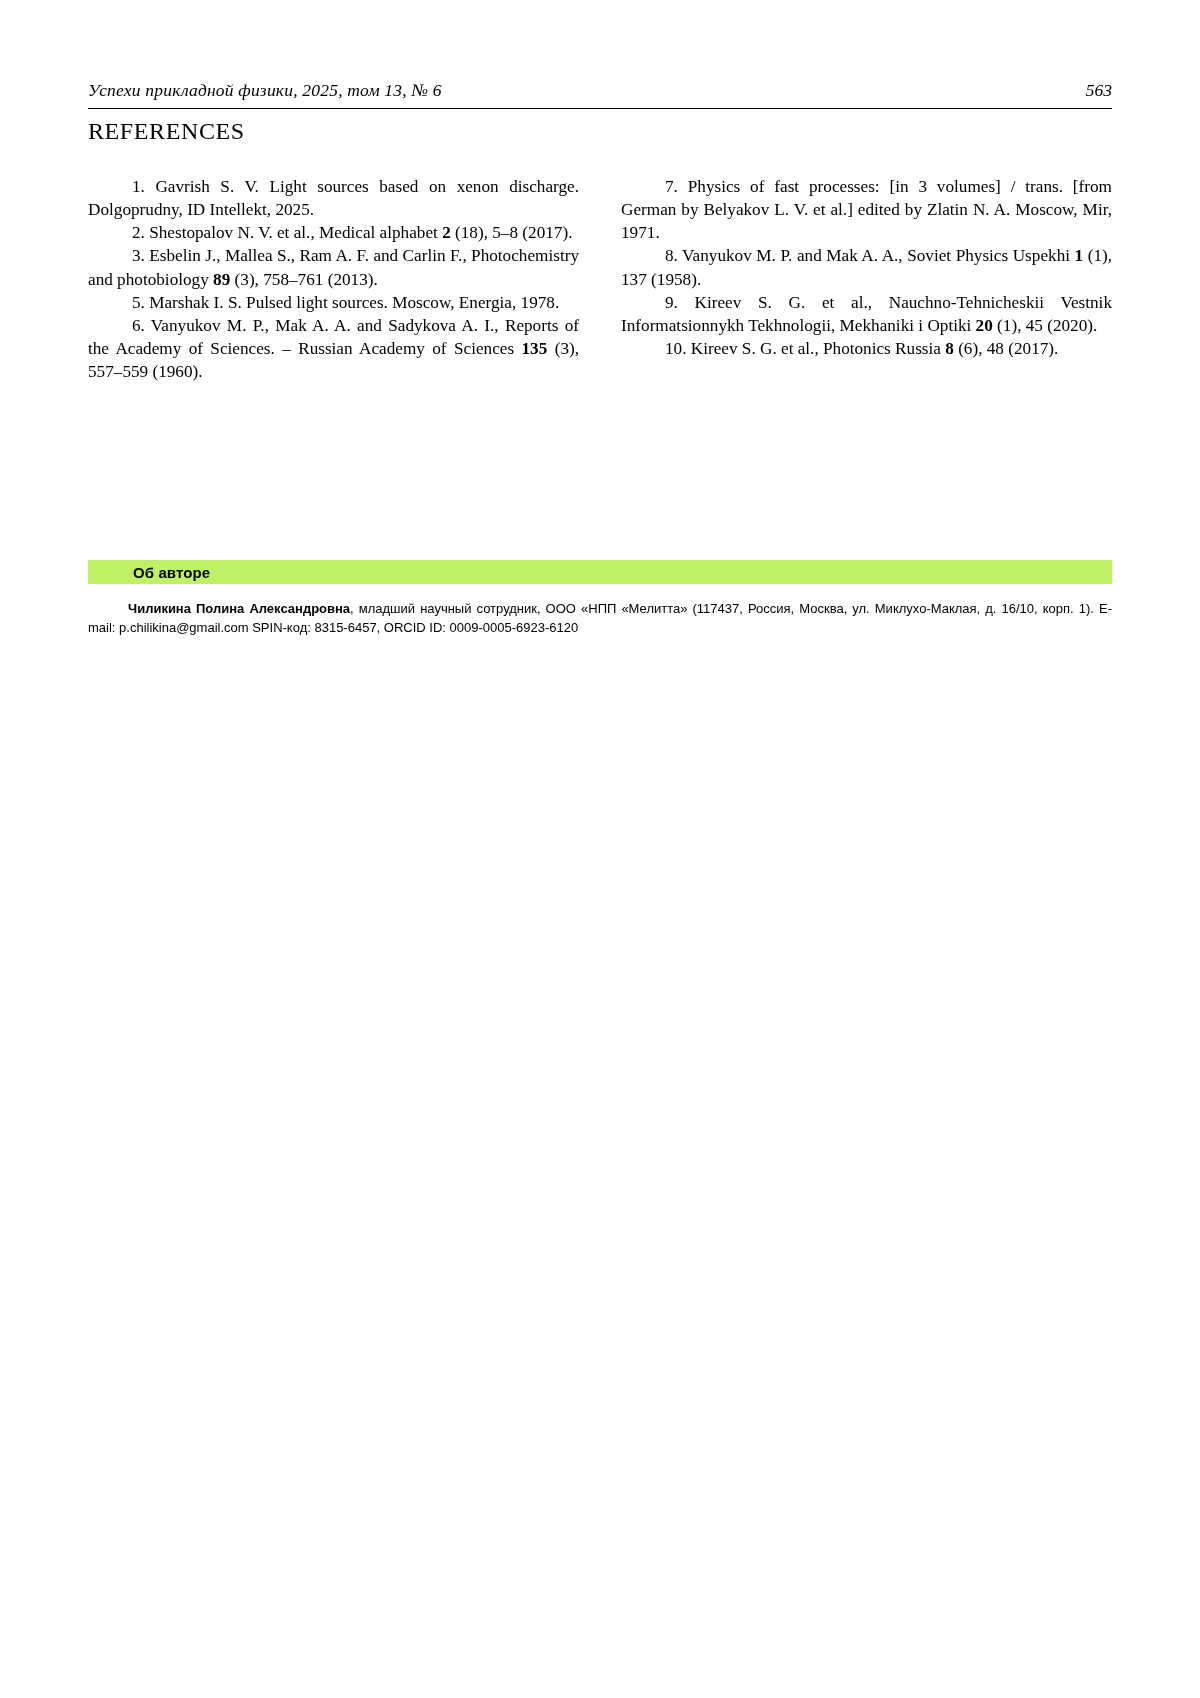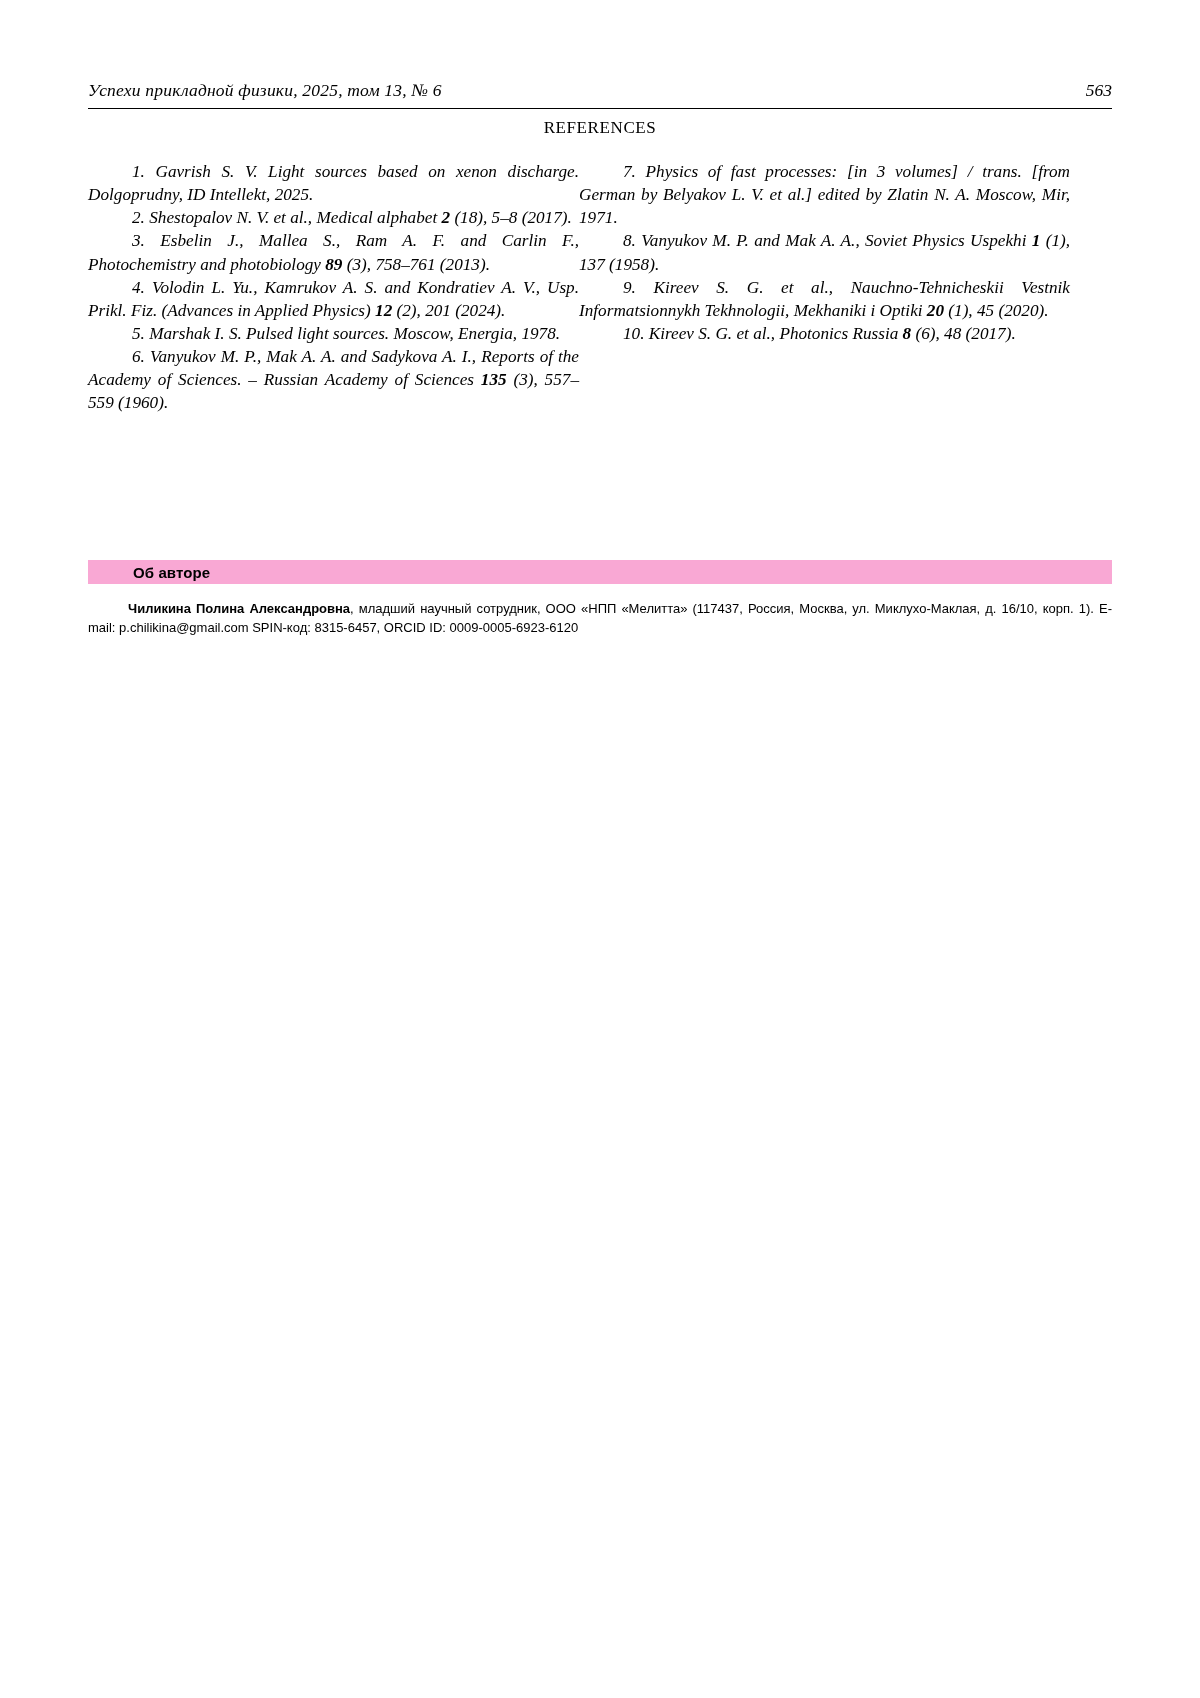--- a/index.html
+++ b/index.html
@@ -39,50 +39,50 @@
   }
   .runhead .journal { letter-spacing: 0.2px; }
   .runhead .pageno { font-size: 17.5px; text-align: right; }
   .rule {
     border-top: 1.2px solid #000;
     width: 100%;
     margin-bottom: 9px;
   }
   
   .ref-heading {
-    text-align: center;
-    font-size: 17px;
+    text-align: left;
+    font-size: 24px;
     letter-spacing: 0.6px;
-    margin-bottom: 22px;
+    margin-bottom: 30px;
   }
   
   .cols {
     display: flex;
-    font-style: italic;
+    gap: 42px;
   }
   .col {
     width: 491px;
   }
   .ref {
     font-size: 17.2px;
     line-height: 1.345;
     text-align: justify;
     text-indent: 44px;
     margin: 0 0 0 0;
     hyphens: manual;
   }
   b { font-weight: bold; }
   
   .about-band {
     position: absolute;
     left: 88px;
     top: 560px;
     width: 1024px;
     height: 24px;
-    background: #f9a8d4;
+    background: #bef264;
     display: flex;
     align-items: center;
   }
   .about-band span {
     font-family: "Liberation Sans", sans-serif;
     font-weight: bold;
     font-size: 15px;
     margin-left: 45px;
     letter-spacing: 0.1px;
   }
@@ -115,21 +115,20 @@
     <div class="rule"></div>
 
     <div class="ref-heading">REFERENCES</div>
 
     <div class="cols">
 
       <div class="col">
         <p class="ref"><span>1. Gavrish S. V. Light sources based on xenon discharge. Dolgoprudny, ID Intellekt, 2025.</span></p>
         <p class="ref"><span>2. Shestopalov N. V. et al., Medical alphabet <b>2</b> (18), 5–8 (2017).</span></p>
         <p class="ref"><span>3. Esbelin J., Mallea S., Ram A. F. and Carlin F., Photochemistry and photobiology <b>89</b> (3), 758–761 (2013).</span></p>
-        <p class="ref"><span>4. Volodin L. Yu., Kamrukov A. S. and Kondratiev A. V., Usp. Prikl. Fiz. (Advances in Applied Physics) <b>12</b> (2), 201 (2024).</span></p>
         <p class="ref"><span>5. Marshak I. S. Pulsed light sources. Moscow, Energia, 1978.</span></p>
         <p class="ref"><span>6. Vanyukov M. P., Mak A. A. and Sadykova A. I., Reports of the Academy of Sciences. – Russian Academy of Sciences <b>135</b> (3), 557–559 (1960).</span></p>
       </div>
 
       <div class="col">
         <p class="ref"><span>7. Physics of fast processes: [in 3 volumes] / trans. [from German by Belyakov L. V. et al.] edited by Zlatin N. A. Moscow, Mir, 1971.</span></p>
         <p class="ref"><span>8. Vanyukov M. P. and Mak A. A., Soviet Physics Uspekhi <b>1</b> (1), 137 (1958).</span></p>
         <p class="ref"><span>9. Kireev S. G. et al., Nauchno-Tehnicheskii Vestnik Informatsionnykh Tekhnologii, Mekhaniki i Optiki <b>20</b> (1), 45 (2020).</span></p>
         <p class="ref"><span>10. Kireev S. G. et al., Photonics Russia <b>8</b> (6), 48 (2017).</span></p>
       </div>

